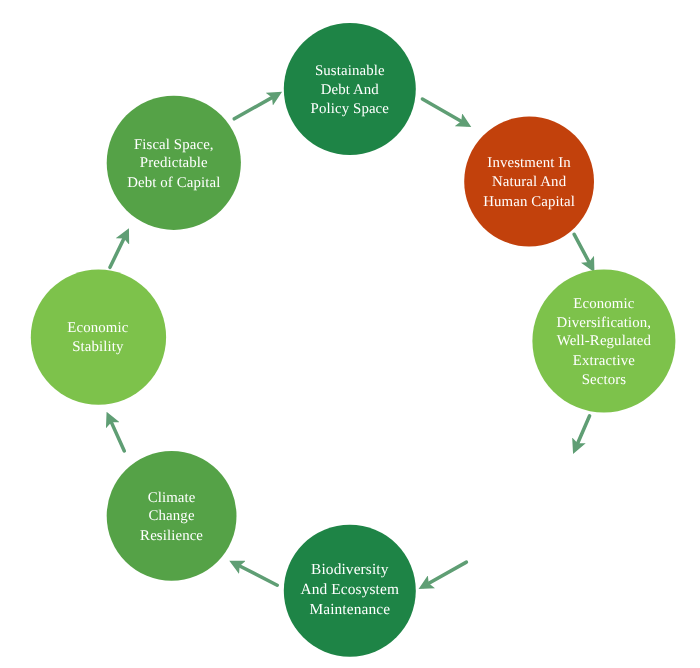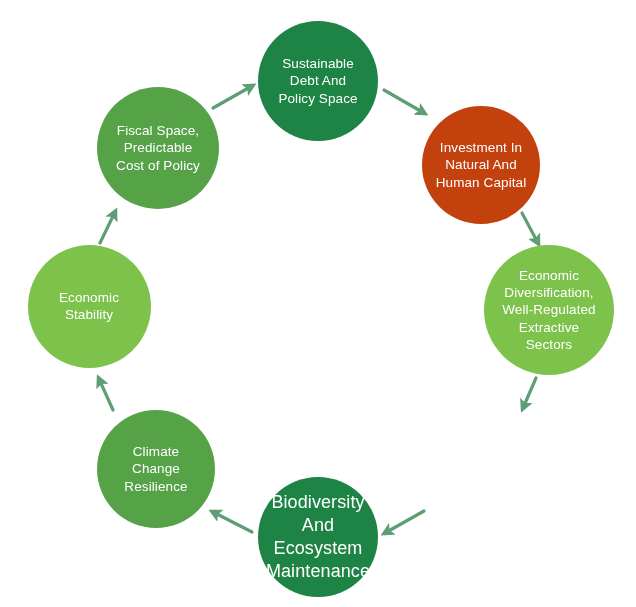--- a/index.html
+++ b/index.html
@@ -32,21 +32,21 @@
     border-radius: 50%;
     display: flex;
     align-items: center;
     justify-content: center;
     text-align: center;
     box-sizing: border-box;
     z-index: 2;
   }
   .node-label {
     color: #ffffff;
-    font-family: Liberation Sans, sans-serif;
+    font-family: Liberation Serif, serif;
     line-height: 1.28;
     letter-spacing: 0.1px;
     padding: 0 6px;
     white-space: pre-line;
   }
 </style>
 </head>
 <body>
 
 <div id="diagram-canvas">
@@ -80,32 +80,32 @@
 Human Capital</span>
   </div>
   <div class="node-circle" style="width: 130px; height: 130px; left: 484px; top: 245px; background: rgb(125, 194, 75);">
     <span class="node-label" style="font-size: 13.5px;">Economic
 Diversification,
 Well-Regulated
 Extractive
 Sectors</span>
   </div>
   <div class="node-circle" style="width: 120px; height: 120px; left: 258px; top: 477px; background: rgb(30, 132, 70);">
-    <span class="node-label" style="font-size: 18px;">Biodiversity
+    <span class="node-label" style="font-size: 14px;">Biodiversity
 And Ecosystem
 Maintenance</span>
   </div>
   <div class="node-circle" style="width: 118px; height: 118px; left: 97px; top: 410px; background: rgb(85, 162, 71);">
     <span class="node-label" style="font-size: 13.5px; text-align: center;">Climate
 Change
 Resilience</span>
   </div>
   <div class="node-circle" style="width: 123px; height: 123px; left: 27.5px; top: 244.5px; background: rgb(125, 194, 75);">
     <span class="node-label" style="font-size: 13.5px;">Economic
 Stability</span>
   </div>
   <div class="node-circle" style="width: 122px; height: 122px; left: 97px; top: 87px; background: rgb(85, 162, 71);">
     <span class="node-label" style="font-size: 13.5px;">Fiscal Space,
 Predictable
-Cost of Policy</span>
+Debt of Capital</span>
   </div>
 
 </div>
 
 </body></html>

